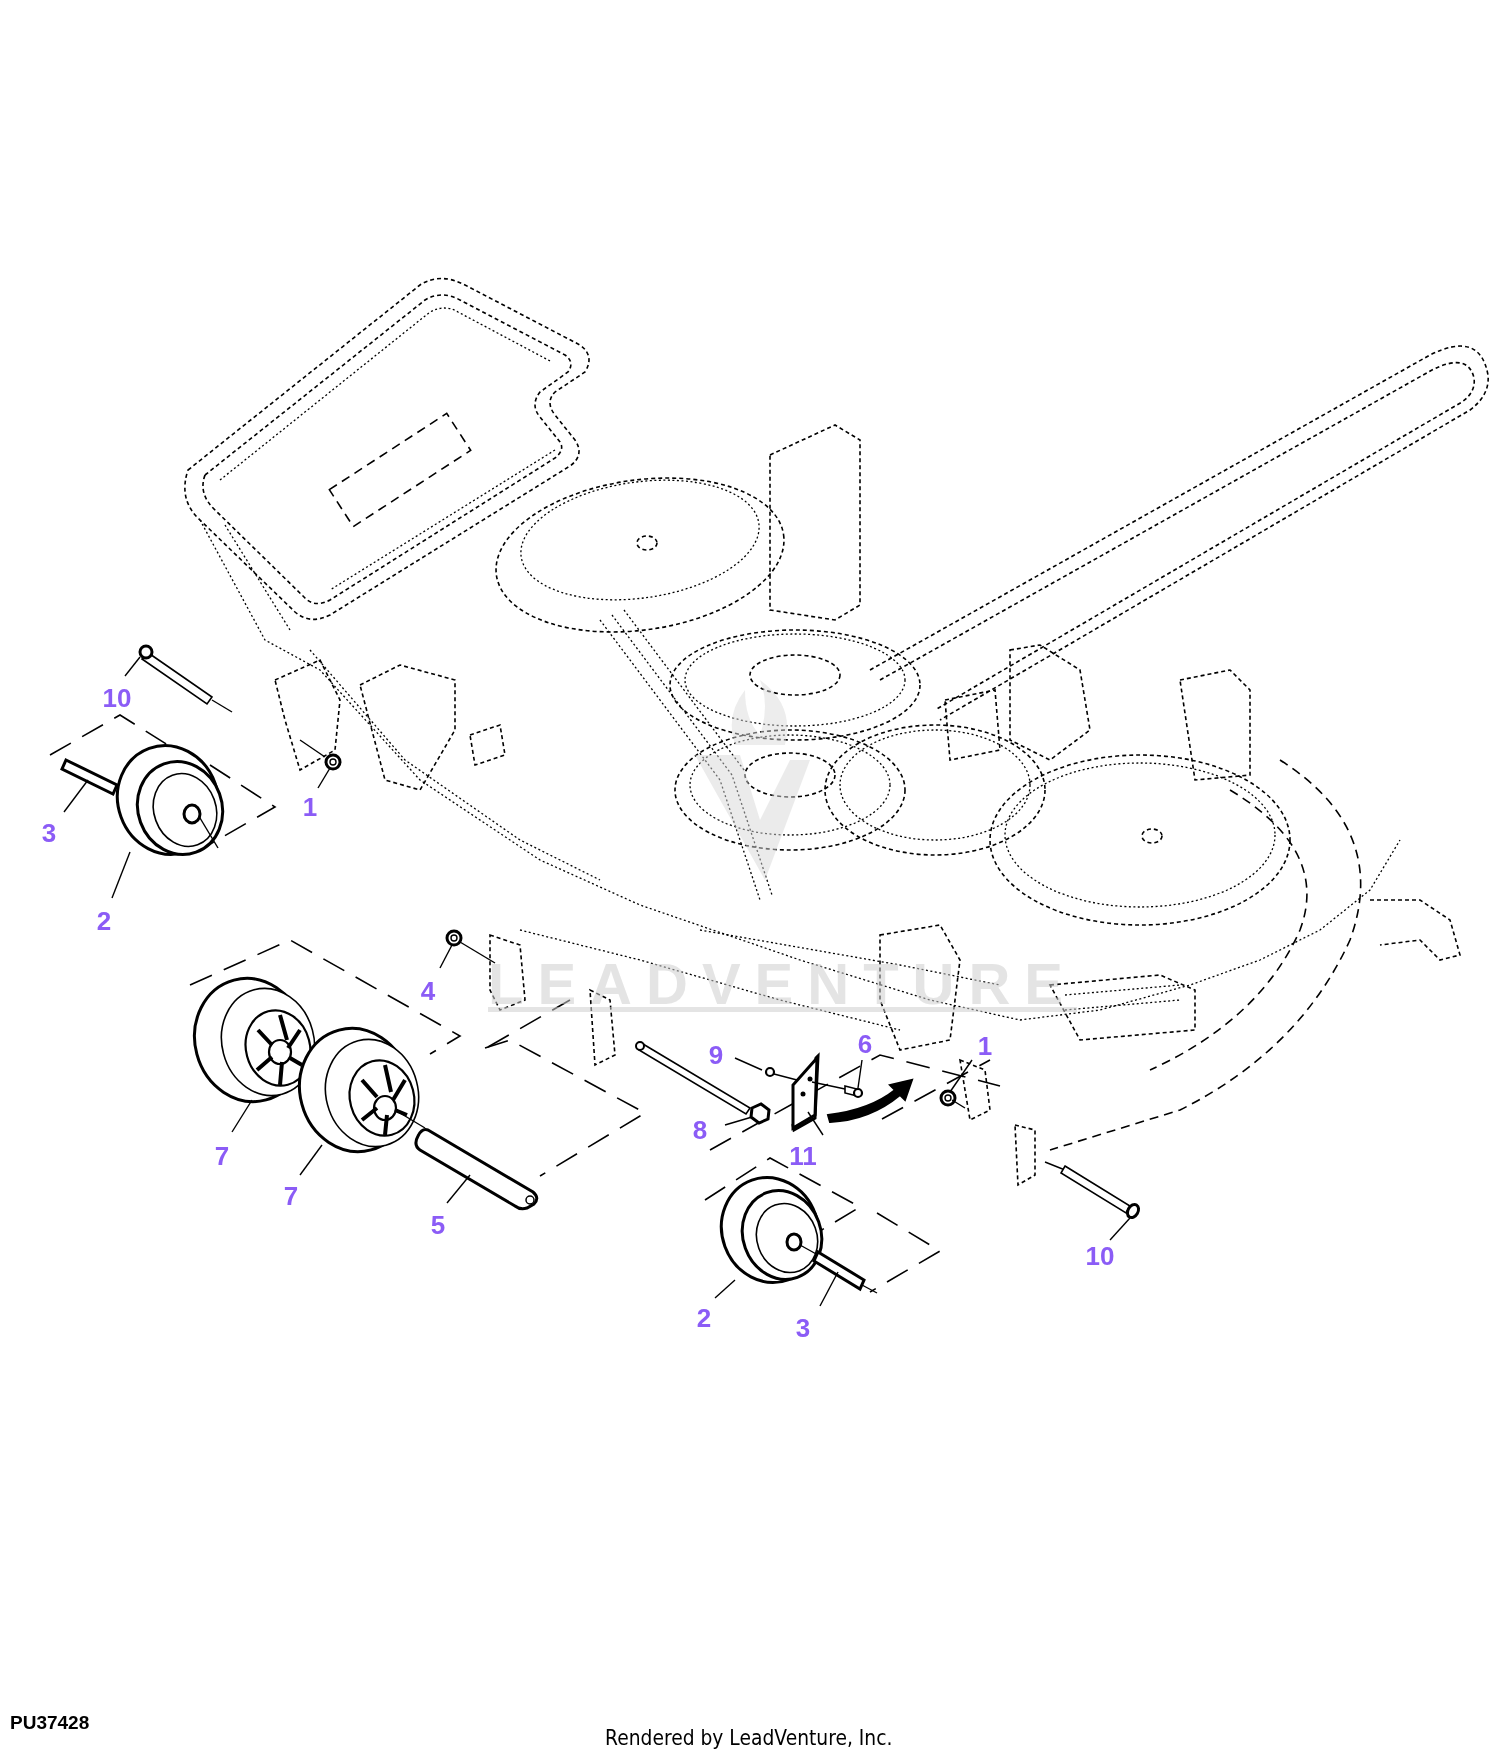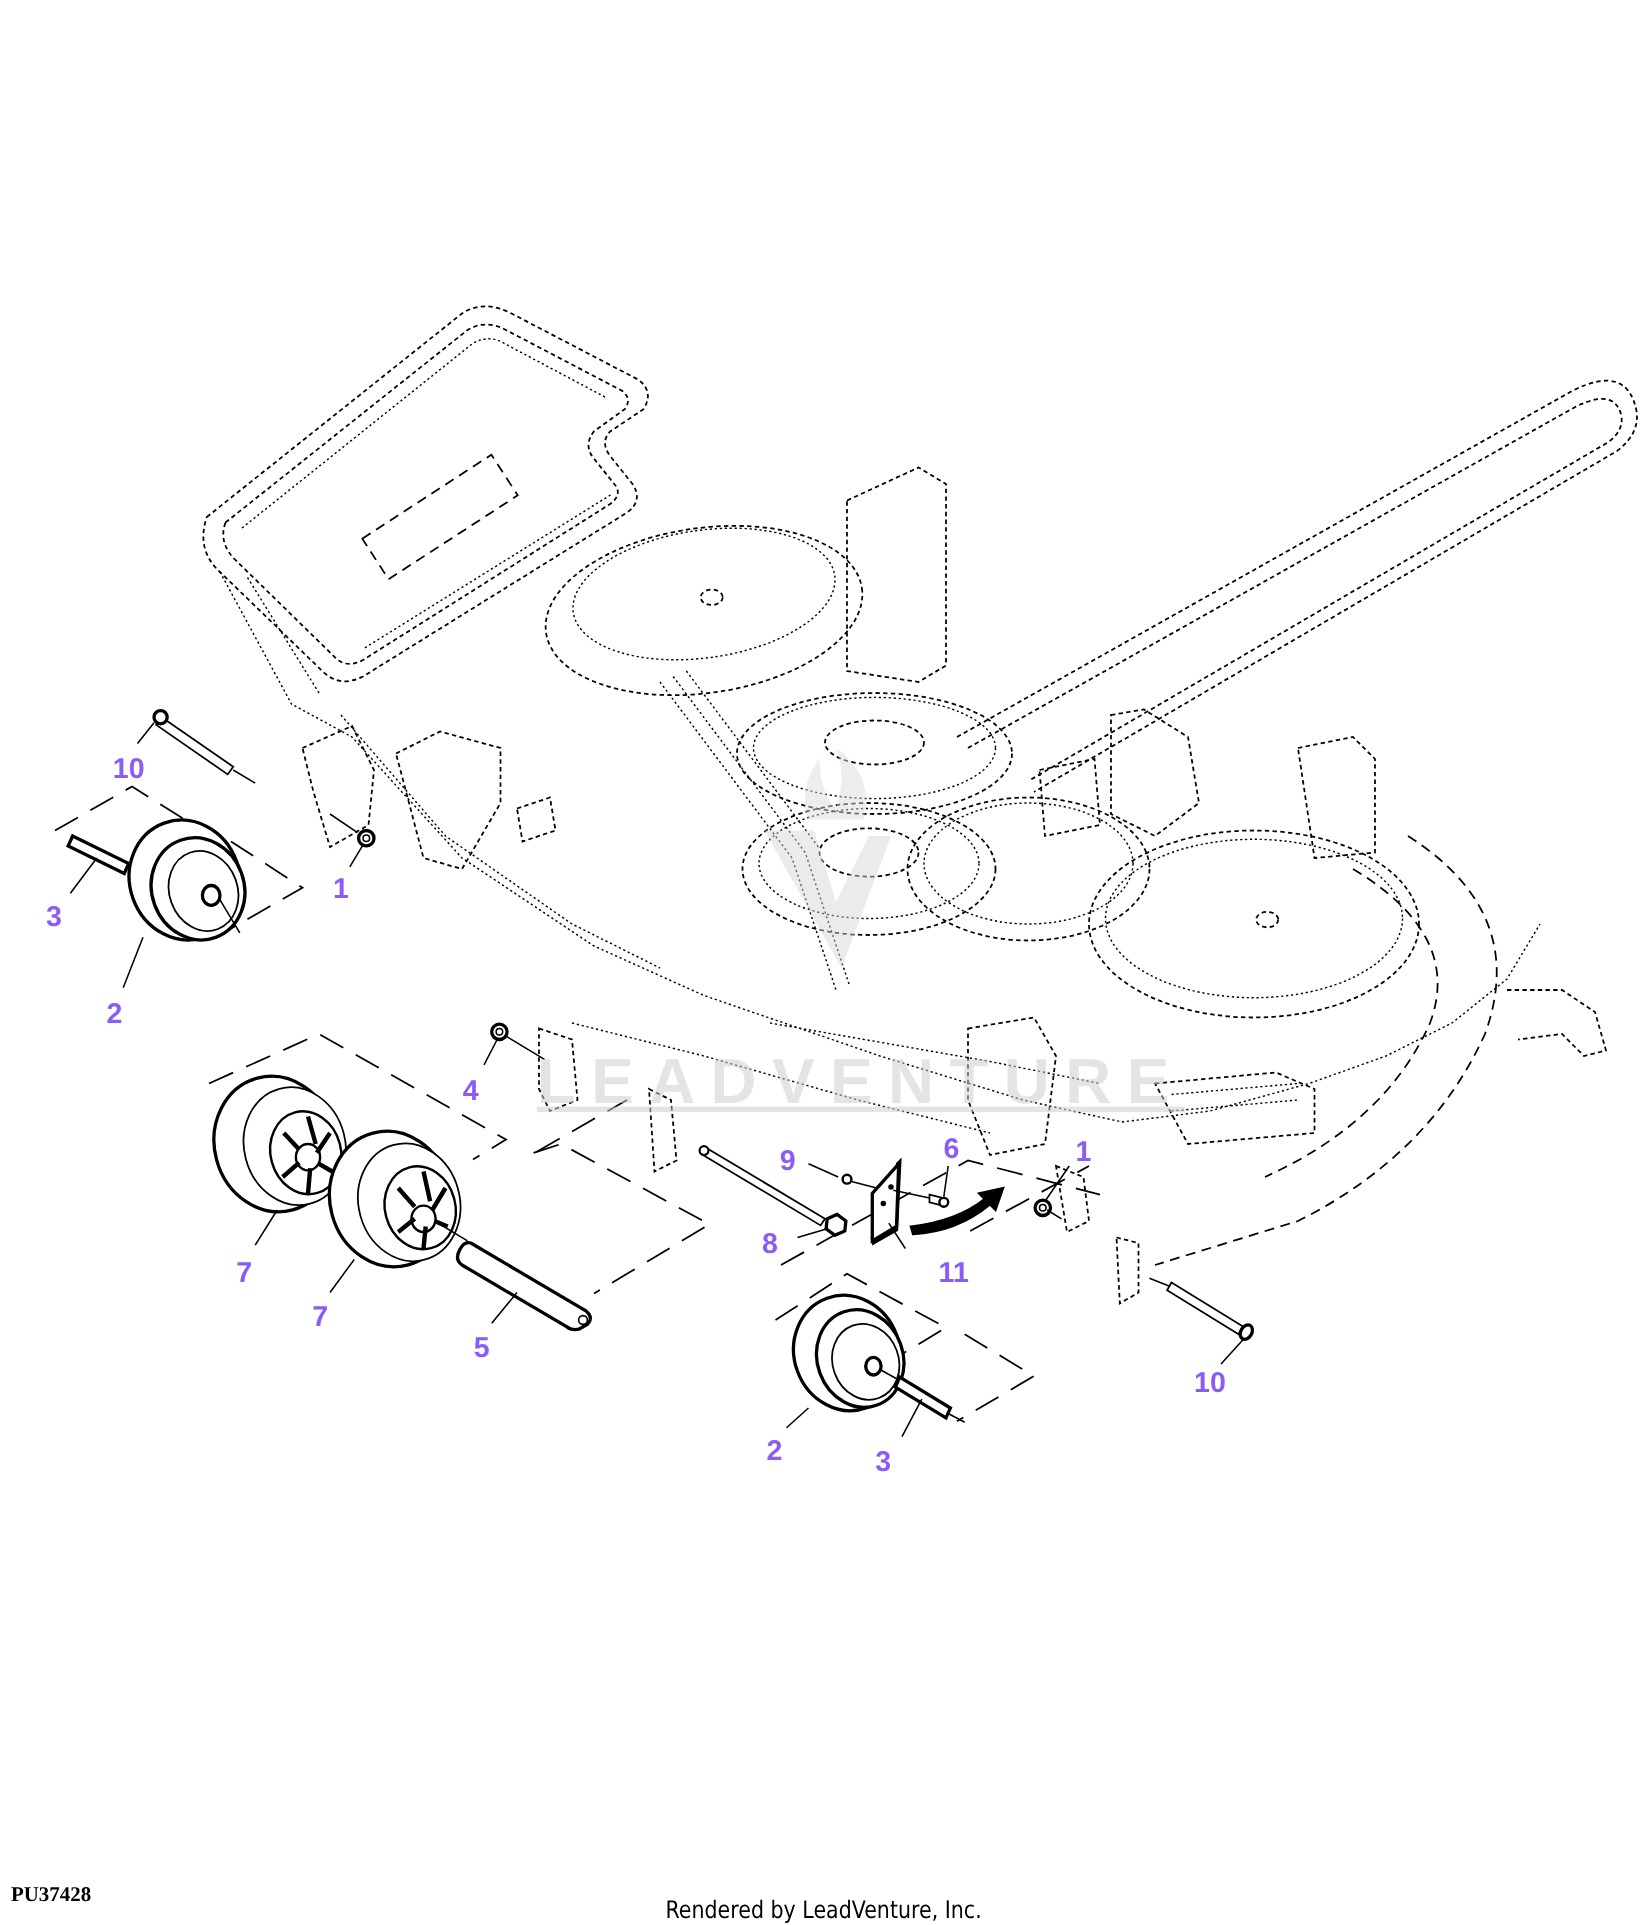--- a/index.html
+++ b/index.html
@@ -7,21 +7,21 @@
   #diagram { position: absolute; left: 0; top: 0; width: 1500px; height: 1750px; }
   .ghost { fill: none; stroke: #000; stroke-width: 1.6; stroke-dasharray: 4 3; }
   .ghost2 { fill: none; stroke: #000; stroke-width: 1.3; stroke-dasharray: 2 2.5; }
   .ghost3 { fill: none; stroke: #000; stroke-width: 1.6; stroke-dasharray: 9 6; }
   .part { fill: #fff; stroke: #000; stroke-width: 3; }
   .part-thin { fill: #fff; stroke: #000; stroke-width: 1.6; }
   .leader { stroke: #000; stroke-width: 1.4; fill: none; }
   .bracket { fill: none; stroke: #000; stroke-width: 1.6; stroke-dasharray: 24 13; }
   .callout { position: absolute; font-family: "Liberation Sans", sans-serif; font-weight: bold; font-size: 26px; color: #8b5cf6; line-height: 1; transform: translate(-50%, -50%); white-space: nowrap; }
   .wm-text { position: absolute; left: 488px; top: 950px; font-family: "Liberation Sans", sans-serif; font-weight: bold; font-size: 58px; letter-spacing: 14px; color: rgba(205,205,205,0.55); white-space: nowrap; text-decoration: underline; }
-  .fig-id { position: absolute; left: 10px; top: 1712px; font-family: Liberation Serif, serif; font-weight: bold; font-size: 19px; color: #000; }
+  .fig-id { position: absolute; left: 10px; top: 1712px; font-family: Liberation Sans, sans-serif; font-weight: bold; font-size: 19px; color: #000; }
   .credit { position: absolute; left: 605px; top: 1725px; font-family: "DejaVu Sans", sans-serif; font-size: 22px; color: #000; transform: scaleX(0.85); transform-origin: left top; white-space: nowrap; }
 </style>
 </head>
 <body>
 
 <svg id="diagram" viewBox="0 0 1500 1750" xmlns="http://www.w3.org/2000/svg">
 
   <g>
 
     <path class="ghost" d="M188 470 L420 285 Q440 272 465 285 L580 345 Q595 356 585 372 L555 392 Q545 402 555 415 L575 440 Q585 455 570 466 L330 615 Q310 625 295 612 L200 520 Q178 500 188 470 Z"></path>
@@ -233,19 +233,19 @@
 <div class="callout" style="left:49px;top:833px;">3</div>
 <div class="callout" style="left:104px;top:921px;">2</div>
 <div class="callout" style="left:428px;top:991px;">4</div>
 <div class="callout" style="left:222px;top:1156px;">7</div>
 <div class="callout" style="left:291px;top:1196px;">7</div>
 <div class="callout" style="left:438px;top:1225px;">5</div>
 <div class="callout" style="left:716px;top:1055px;">9</div>
 <div class="callout" style="left:865px;top:1044px;">6</div>
 <div class="callout" style="left:985px;top:1046px;">1</div>
 <div class="callout" style="left:700px;top:1130px;">8</div>
-<div class="callout" style="left:867px;top:1156px;">11</div>
+<div class="callout" style="left:803px;top:1156px;">11</div>
 <div class="callout" style="left:1100px;top:1256px;">10</div>
 <div class="callout" style="left:704px;top:1318px;">2</div>
 <div class="callout" style="left:803px;top:1328px;">3</div>
 
 <div class="fig-id">PU37428</div>
 <div class="credit">Rendered by LeadVenture, Inc.</div>
 
 </body></html>

